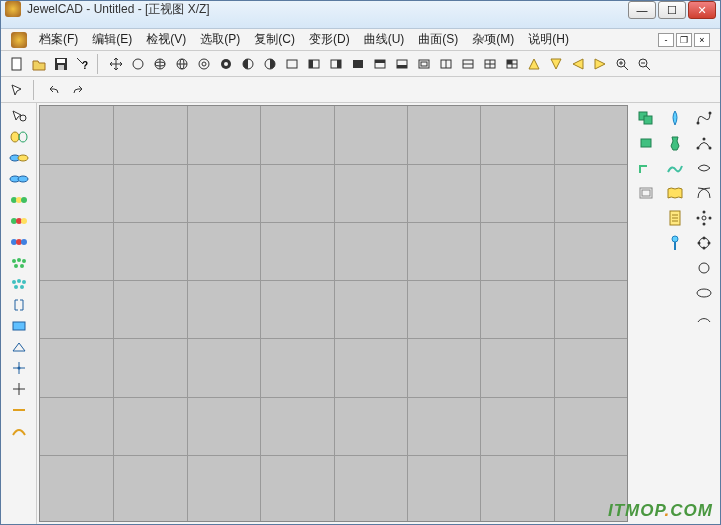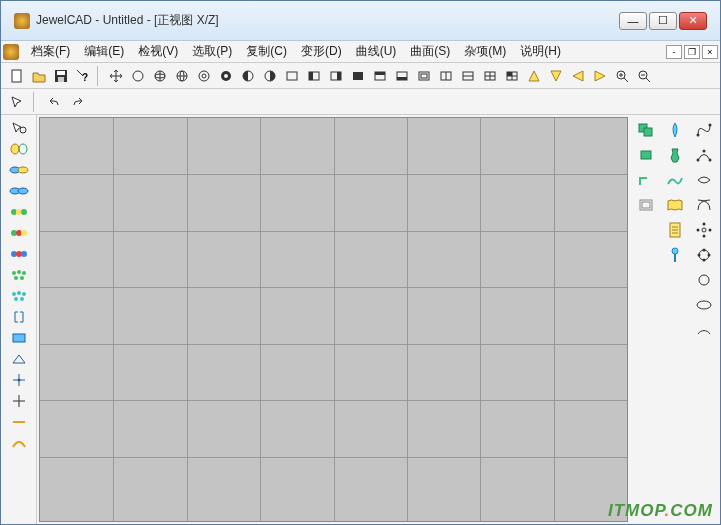--- a/index.html
+++ b/index.html
@@ -1,24 +1,24 @@
 <!DOCTYPE html>
 <html><head>
 <meta charset="utf-8">
 <style>
 * { box-sizing: border-box; margin: 0; padding: 0; }
 body { font-family: "Microsoft YaHei", "SimSun", Arial, sans-serif; font-size: 12px; background: #fff; width: 721px; height: 525px; overflow: hidden; position: relative; }
 .window { width: 721px; height: 525px; border: 1px solid #5a7aa0; background: #f0f0f0; display: flex; flex-direction: column; }
-.titlebar { height: 40px; background: linear-gradient(#eaf3fb, #d6e7f7); display: flex; align-items: center; padding: 0 13px; border-bottom: 1px solid #b8c8d8; }
+.titlebar { height: 28px; background: linear-gradient(#eaf3fb, #d6e7f7); display: flex; align-items: flex-start; padding: 0 4px; border-bottom: 1px solid #b8c8d8; }
 .titlebar .app-icon { width: 16px; height: 16px; background: radial-gradient(circle,#f0c040,#a06020); border-radius: 3px; margin-right: 6px; }
 .titlebar .title-text { flex: 1; color: #333; font-size: 12px; }
 .win-btns { display: flex; gap: 2px; }
 .win-btn { width: 28px; height: 18px; border: 1px solid #888; border-radius: 3px; display: flex; align-items: center; justify-content: center; font-size: 11px; background: linear-gradient(#fdfdfd,#e4e4e4); cursor: pointer; }
 .win-btn.close { background: linear-gradient(#f08080,#d04030); color: #fff; border-color: #a03020; }
-.menubar { height: 22px; background: #f4f4f4; display: flex; align-items: center; padding: 0 2px; border-bottom: 1px solid #ccc; gap: 2px; }
+.menubar { height: 22px; background: #f4f4f4; display: flex; align-items: center; padding: 0 10px; border-bottom: 1px solid #ccc; gap: 2px; }
 .menu-icon { width: 16px; height: 16px; background: radial-gradient(circle,#f0c040,#a06020); border-radius: 3px; margin-right: 4px; }
 .menu-item { padding: 2px 6px; color: #222; cursor: pointer; }
 .mdi-btns { margin-left: auto; display: flex; gap: 2px; }
 .mdi-btn { width: 16px; height: 14px; border: 1px solid #999; background: #fff; font-size: 9px; display: flex; align-items: center; justify-content: center; cursor: pointer; }
 .toolbar { height: 26px; background: #f4f4f4; border-bottom: 1px solid #ccc; display: flex; align-items: center; padding: 0 6px; gap: 2px; }
 .toolbar2 { height: 26px; background: #f4f4f4; border-bottom: 1px solid #ccc; display: flex; align-items: center; padding: 0 6px; gap: 4px; }
 .tbtn { width: 20px; height: 20px; border: 1px solid transparent; display: flex; align-items: center; justify-content: center; cursor: pointer; font-size: 13px; }
 .tsep { width: 5px; height: 20px; border-left: 1px solid #bbb; margin: 0 2px; }
 .content { flex: 1; display: flex; background: #f4f4f4; position: relative; }
 .ltoolbar { width: 36px; background: #f4f4f4; border-right: 1px solid #ccc; display: flex; flex-direction: column; align-items: center; padding: 4px 0; gap: 3px; }

